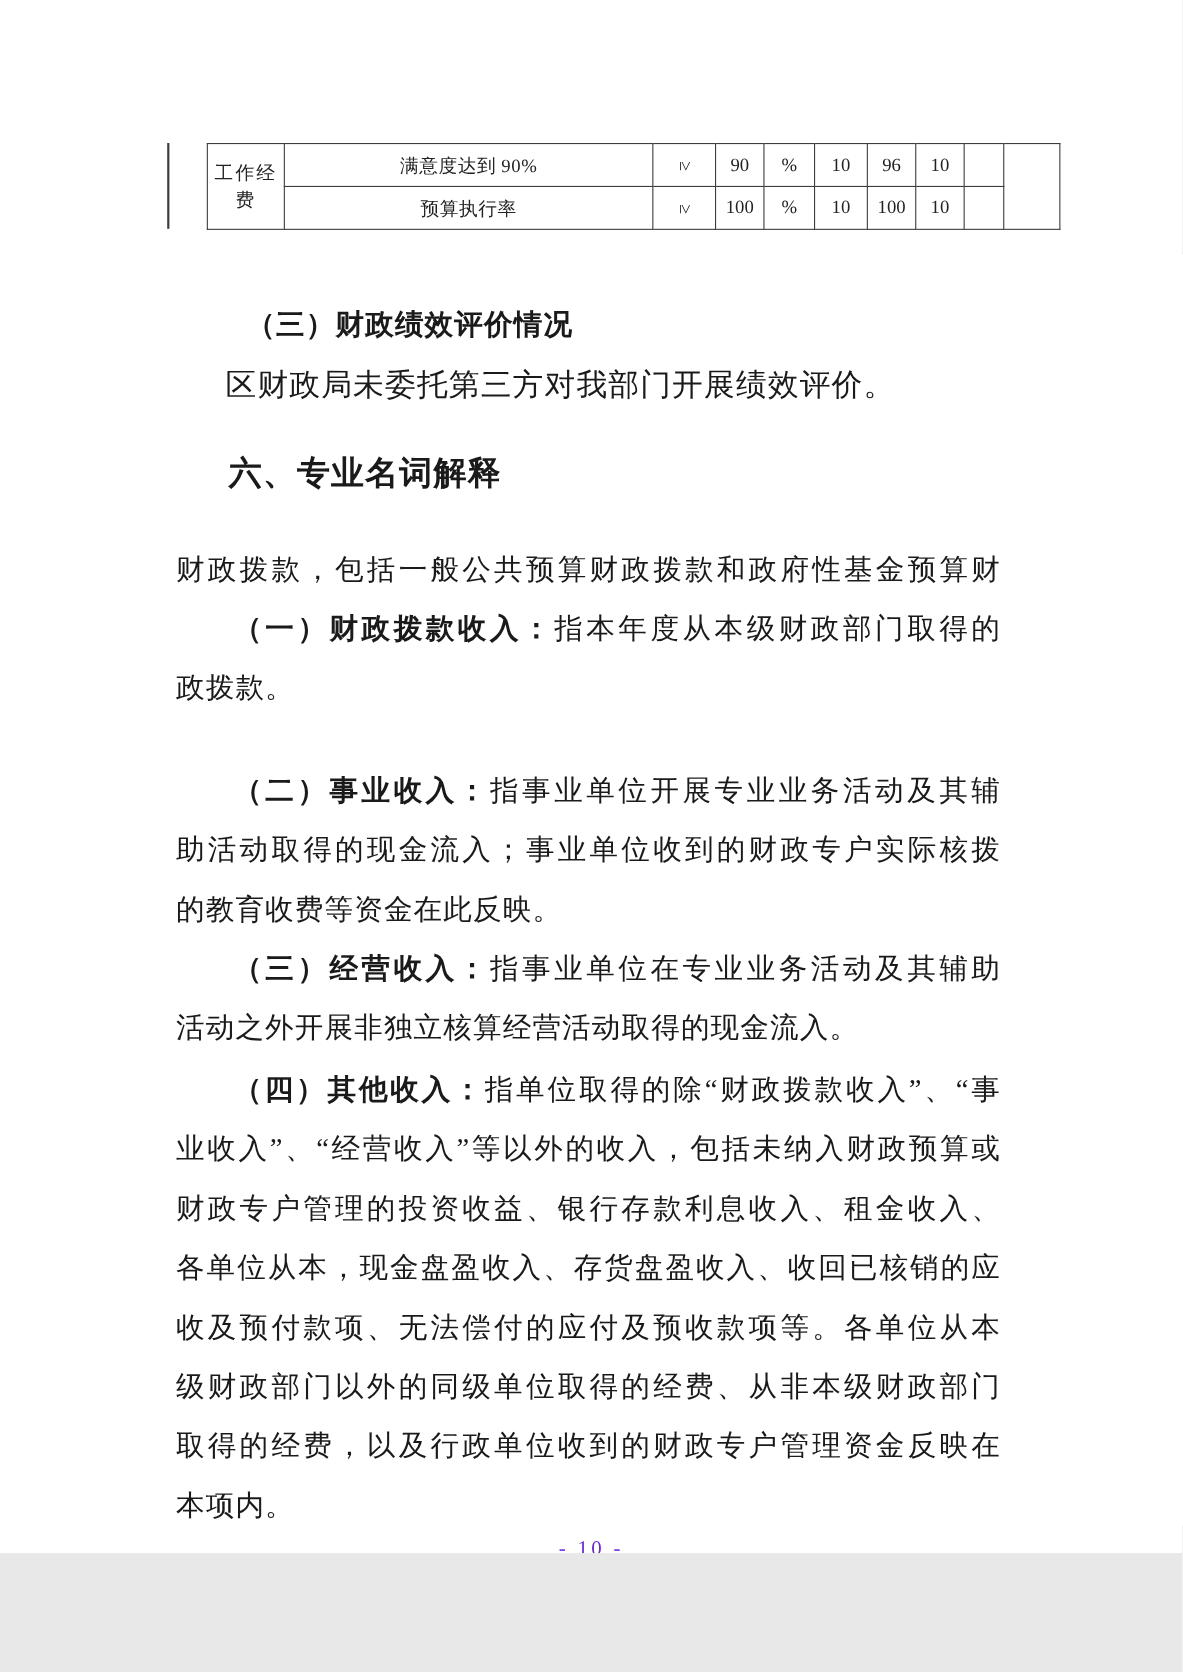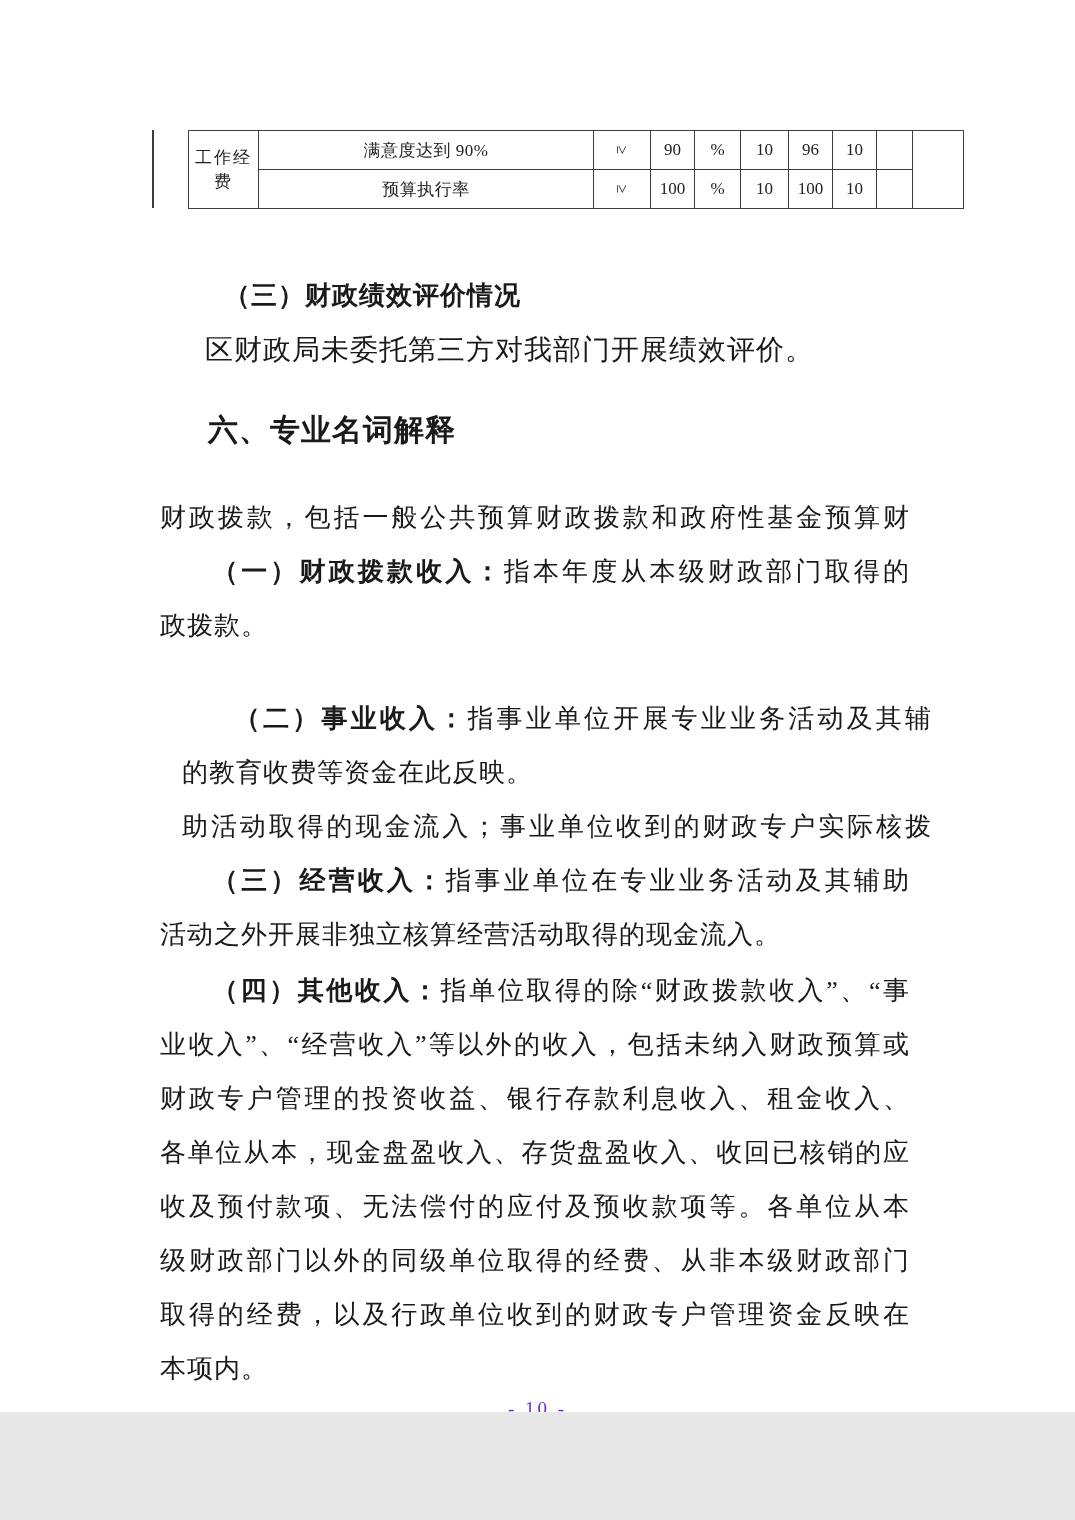--- a/index.html
+++ b/index.html
@@ -87,21 +87,21 @@
     line-height: 54px;
     font-size: 26px;
     letter-spacing: 1px;
     text-align: justify;
     text-align-last: justify;
   }
   .para .line.first { text-indent: 52px; }
   .para .line.last  { text-align: left; text-align-last: left; }
   .para .lead { font-weight: bold; }
   #para-1 { top: 491px; }
-  #para-2 { top: 692px; margin-left: 22px; }
+  #para-2 { top: 692px; }
   #para-3 { top: 854px; }
   #para-4 { top: 964px; }
 
   .page-number {
     position: absolute;
     left: 0; top: 1398px;
     width: 100%;
     text-align: center;
     font-size: 19px;
     letter-spacing: 3px;
@@ -164,22 +164,22 @@
   <div class="heading-six">六、专业名词解释</div>
 
   <div class="para" id="para-1">
     <div class="line">财政拨款，包括一般公共预算财政拨款和政府性基金预算财</div>
     <div class="line first"><span class="lead">（一）财政拨款收入：</span><span>指本年度从本级财政部门取得的</span></div>
     <div class="line last">政拨款。</div>
   </div>
 
   <div class="para" id="para-2">
     <div class="line first"><span class="lead">（二）事业收入：</span><span>指事业单位开展专业业务活动及其辅</span></div>
+    <div class="line">助活动取得的现金流入；事业单位收到的财政专户实际核拨</div>
     <div class="line last">的教育收费等资金在此反映。</div>
-    <div class="line">助活动取得的现金流入；事业单位收到的财政专户实际核拨</div>
   </div>
 
   <div class="para" id="para-3">
     <div class="line first"><span class="lead">（三）经营收入：</span><span>指事业单位在专业业务活动及其辅助</span></div>
     <div class="line last">活动之外开展非独立核算经营活动取得的现金流入。</div>
   </div>
 
   <div class="para" id="para-4">
     <div class="line first"><span class="lead">（四）其他收入：</span><span>指单位取得的除“财政拨款收入”、“事</span></div>
     <div class="line">业收入”、“经营收入”等以外的收入，包括未纳入财政预算或</div>

